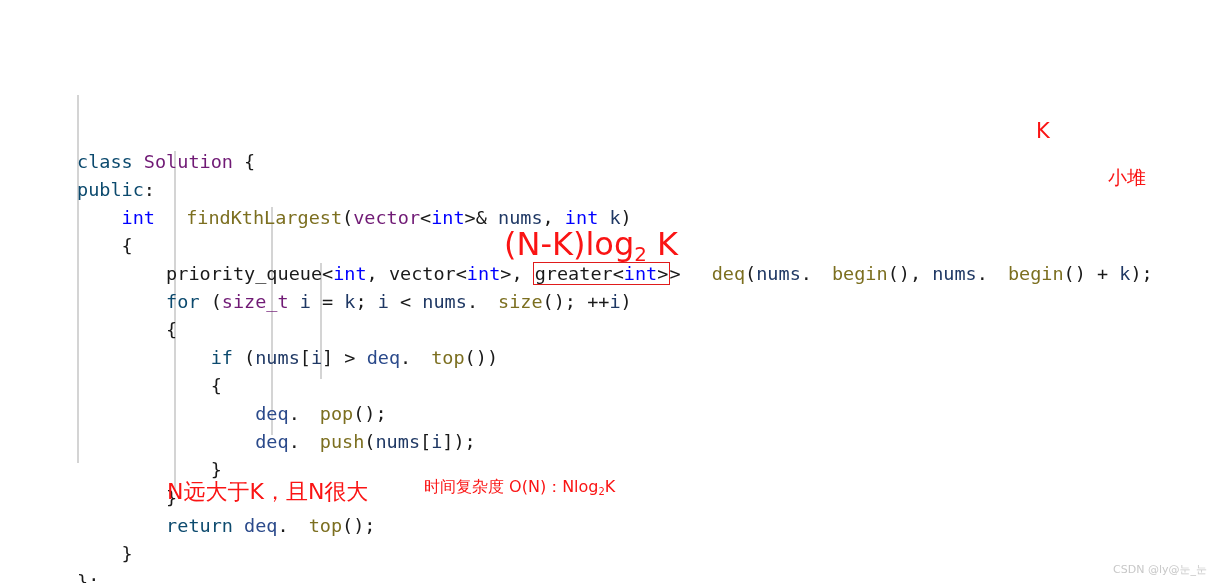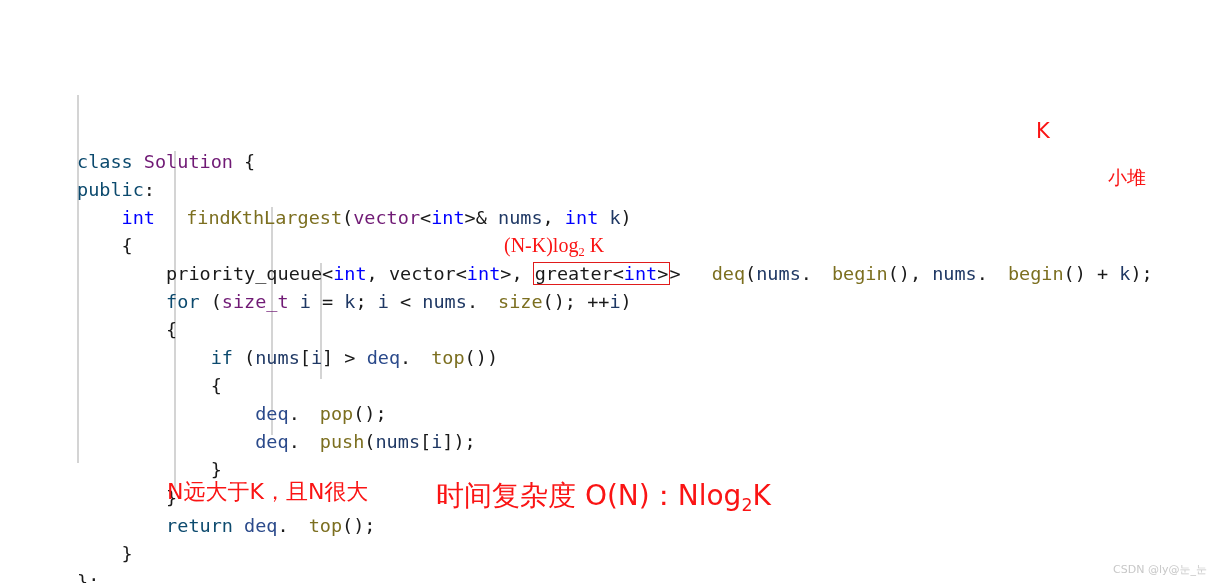--- a/index.html
+++ b/index.html
@@ -66,23 +66,23 @@
     white-space: nowrap;
   }
   .annot sub {
     font-size: 0.62em;
     vertical-align: baseline;
     position: relative;
     bottom: -0.32em;
   }
   #annot-k         { left: 1036px; top: 119px; font-size: 21px; font-weight: 500; }
   #annot-small-heap{ left: 1108px; top: 151px; font-size: 19px; margin-top: 14px; }
-  #annot-nk-log    { left: 504px;  top: 234px; font-size: 20px; font-family: Liberation Serif, serif; }
+  #annot-nk-log    { left: 504px;  top: 225px; font-size: 32px; }
   #annot-n-vs-k    { left: 167px;  top: 477px; font-size: 22px; }
-  #annot-complexity{ left: 436px;  top: 477px; font-size: 28px; }
+  #annot-complexity{ left: 424px;  top: 477px; font-size: 16px; }
 
   
   #watermark {
     position: absolute;
     right: 10px;
     bottom: 6px;
     color: #c8c8c8;
     font-size: 11px;
     font-family: "DejaVu Sans", "Liberation Sans", sans-serif;
     white-space: nowrap;

